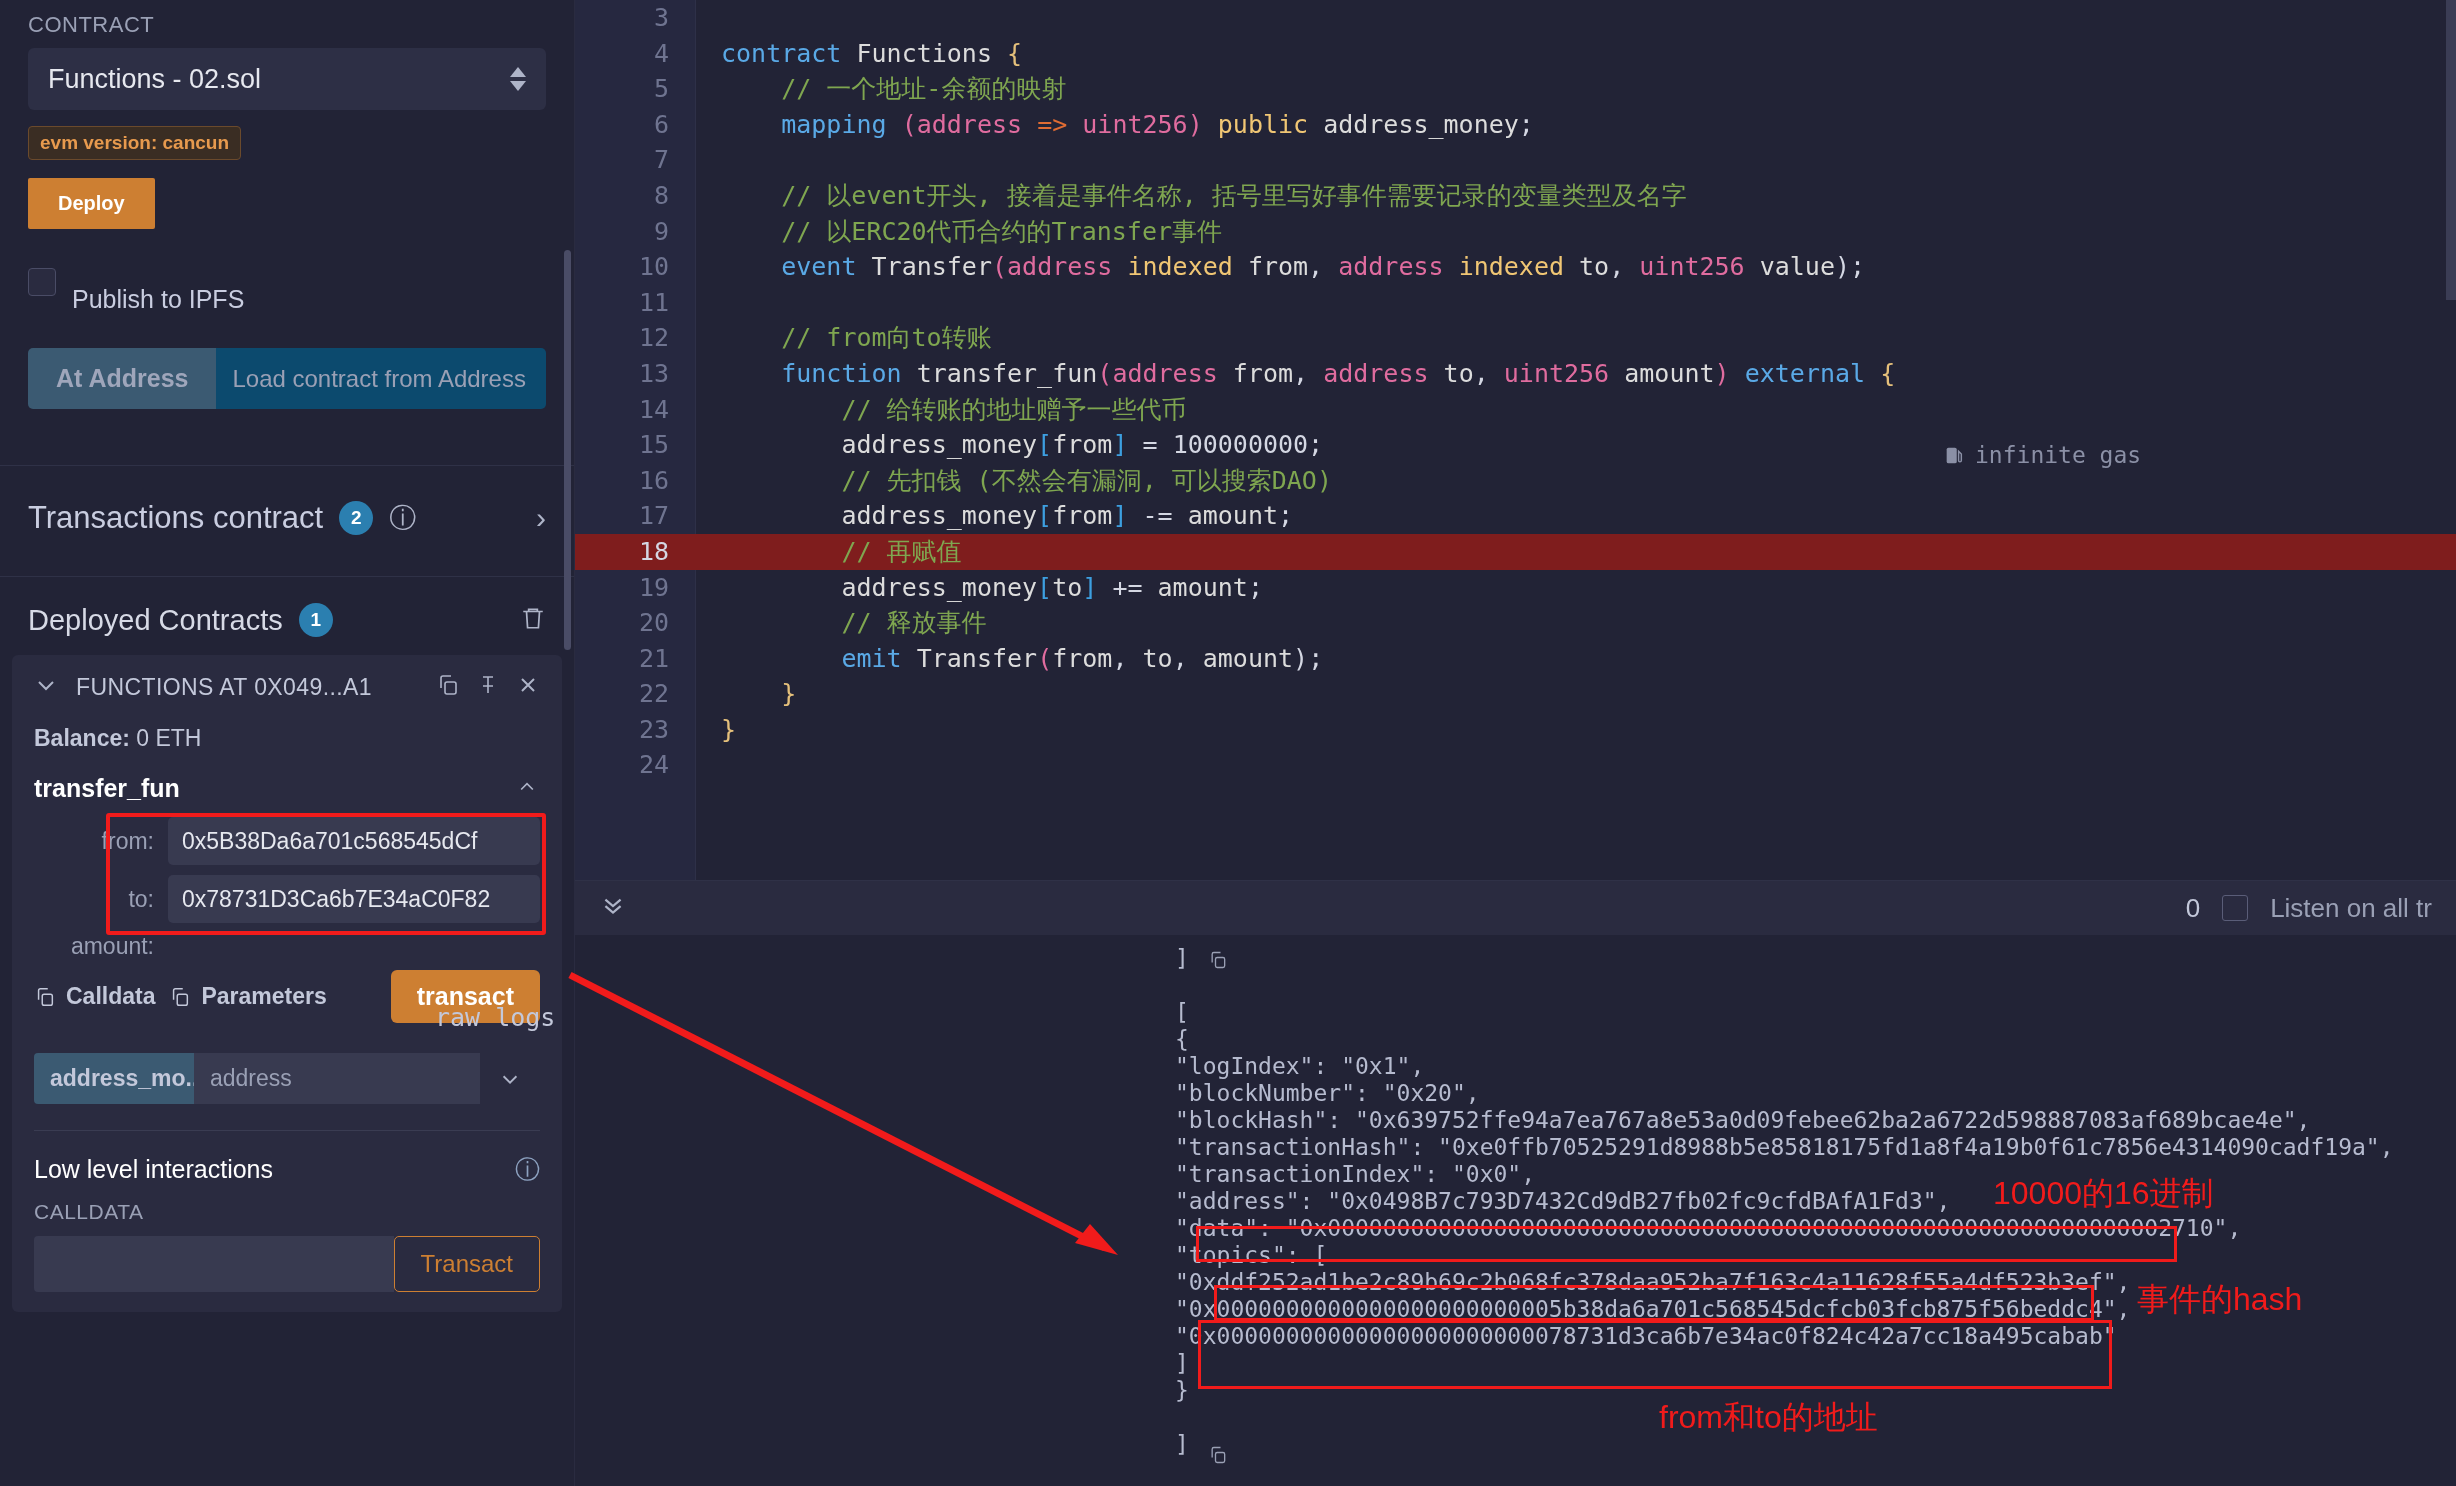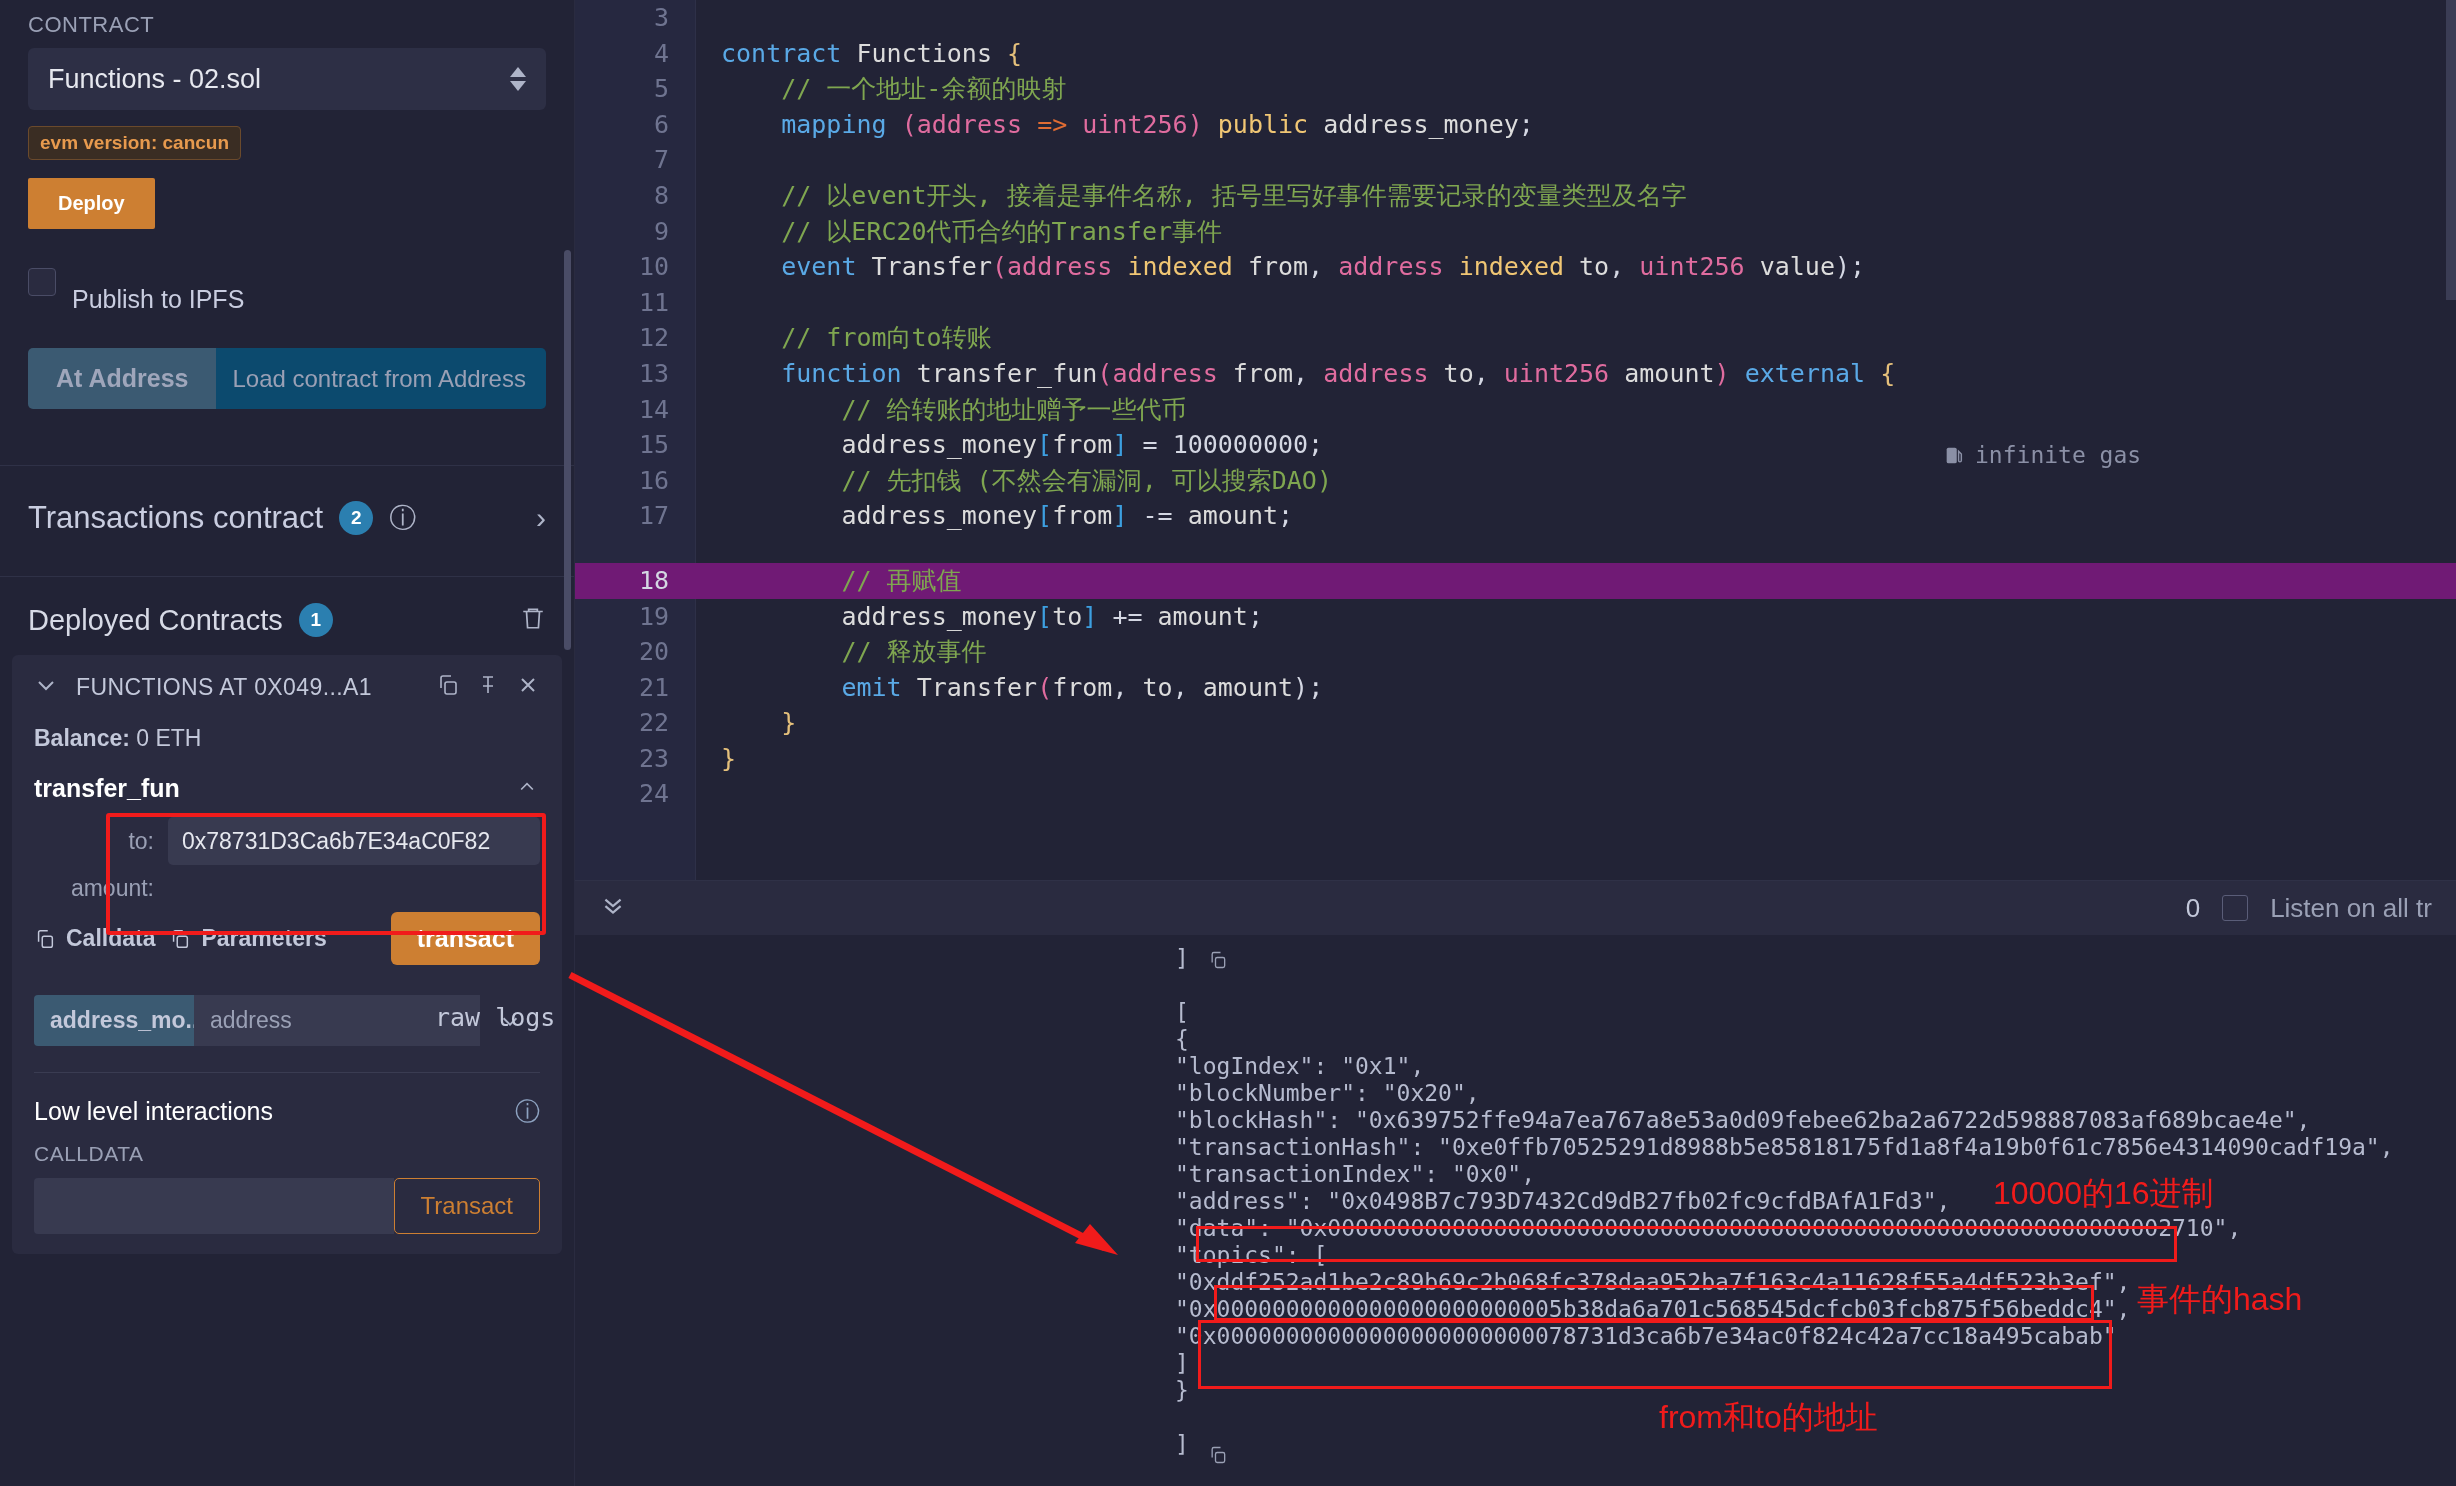--- a/index.html
+++ b/index.html
@@ -159,21 +159,21 @@
     position: relative; height: 881px; background: #222336;
     display: flex; overflow: hidden;
   }
   .ed-gutterbg { width: 120px; flex: 0 0 120px; background: #262840; }
   .codebox {
     font-family: "DejaVu Sans Mono", monospace;
     font-size: 25px; line-height: 35.6px;
     color: #d4d7e3; white-space: pre;
   }
   .crow { display: flex; height: 35.6px; align-items: center; }
-  .crow.active { background: #701a75; margin-top: 29px; }
+  .crow.active { background: #7f1d1d; }
   .lnum {
     width: 120px; flex: 0 0 120px; text-align: right; padding-right: 26px;
     color: #6f7490; font-family: "DejaVu Sans Mono", monospace; font-size: 25px;
   }
   .crow.active .lnum { color: #d4d7e3; }
   .ctext { padding-left: 26px; position: relative; }
   .kw { color: #5aa9e6; }
   .fn { color: #dcdcdc; }
   .cm { color: #7fa650; }
   .num { color: #d4d7e3; }
@@ -307,20 +307,24 @@
       <div class="fn-head">
         <span class="fn-name">transfer_fun</span>
         <span class="fn-chev">
           <svg width="26" height="20" viewBox="0 0 24 24" fill="none" stroke="#aeb4c8" stroke-width="2">
               <path d="M5 15l7-7 7 7"></path>
             </svg>
         </span>
       </div>
 
       <div class="param-box">
+        <div class="param-row">
+          <span class="param-lbl">from:</span>
+          <input class="param-in" value="0x5B38Da6a701c568545dCf" style="">
+        </div>
         <div class="param-row">
           <span class="param-lbl">to:</span>
           <input class="param-in" value="0x78731D3Ca6b7E34aC0F82" style="">
         </div>
         <div class="param-row">
           <span class="param-lbl">amount:</span>
         </div>
         <div class="redbox"></div>
       </div>
 

